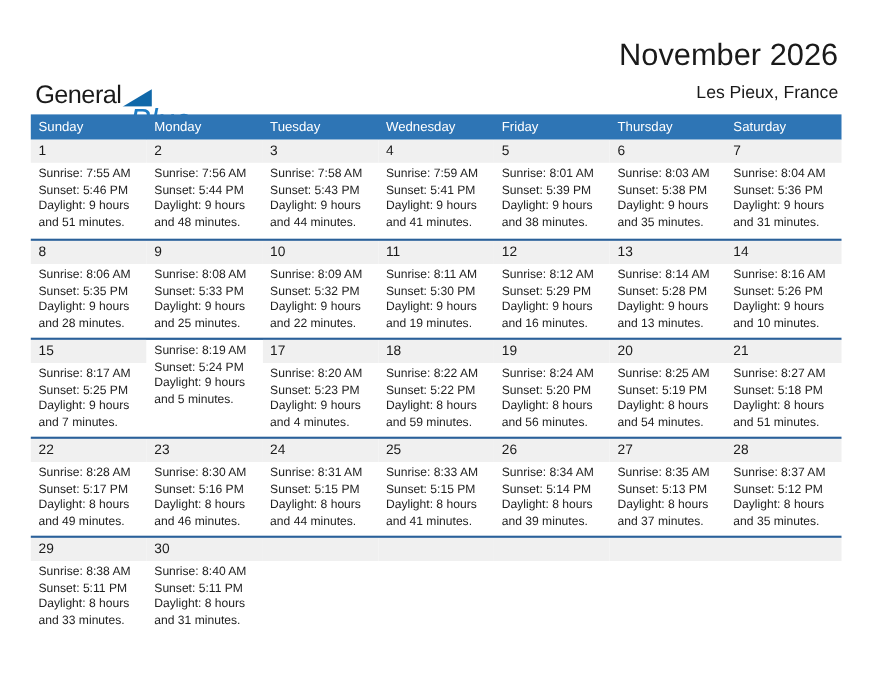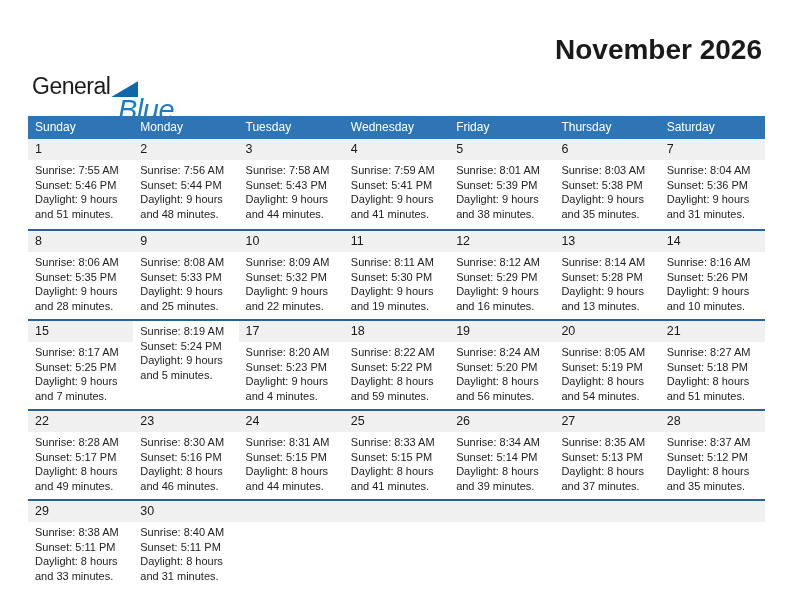--- a/index.html
+++ b/index.html
@@ -32,25 +32,25 @@
     background: var(--triangle-blue);
     clip-path: polygon(0 100%, 100% 0, 100% 100%);
   }
   .logo-blue {
     font-size: 29px; color: var(--logo-blue);
     margin-left: 86px; margin-top: -2px; letter-spacing: -0.5px; font-style: italic;
   }
   .titleblock {
     position: absolute; right: 30px; top: 34px; text-align: right;
   }
-  .month-title { font-size: 28px; color: #1A1A1A; font-weight: 700; }
+  .month-title { font-size: 28px; color: #1A1A1A; font-weight: 400; }
   .location { font-size: 16px; color: #1A1A1A; margin-top: 10px; }
 
   .calendar {
-    position: absolute; left: 28px; top: 116px; width: 737px;
+    position: absolute; left: 28px; top: 104px; width: 737px;
   }
   .hrow {
     display: flex; background: var(--header-blue);
     height: 23px; line-height: 23px;
   }
   .hcell {
     flex: 1 1 0; color: #ffffff; font-size: 12px; padding-left: 7px;
     white-space: nowrap; overflow: hidden;
   }
   .week {
@@ -75,20 +75,21 @@
 <div class="logo">
   <div class="logo-top">
     <span class="logo-general">General</span>
     <span class="logo-triangle"></span>
   </div>
   <div class="logo-blue">Blue</div>
 </div>
 
 <div class="titleblock">
   <div class="month-title">November 2026</div>
+  <div class="location">Les Pieux, France</div>
 </div>
 
 <div class="calendar">
   <div class="hrow">
       <div class="hcell">Sunday</div>
       <div class="hcell">Monday</div>
       <div class="hcell">Tuesday</div>
       <div class="hcell">Wednesday</div>
       <div class="hcell">Friday</div>
       <div class="hcell">Thursday</div>
@@ -266,21 +267,21 @@
           <div class="det">
             <div class="line">Sunrise: 8:24 AM</div>
             <div class="line">Sunset: 5:20 PM</div>
             <div class="line">Daylight: 8 hours</div>
             <div class="line">and 56 minutes.</div>
           </div>
         </div>
         <div class="cell">
           <div class="num">20</div>
           <div class="det">
-            <div class="line">Sunrise: 8:05 AM</div>
+            <div class="line">Sunrise: 8:25 AM</div>
             <div class="line">Sunset: 5:19 PM</div>
             <div class="line">Daylight: 8 hours</div>
             <div class="line">and 54 minutes.</div>
           </div>
         </div>
         <div class="cell">
           <div class="num">21</div>
           <div class="det">
             <div class="line">Sunrise: 8:27 AM</div>
             <div class="line">Sunset: 5:18 PM</div>

